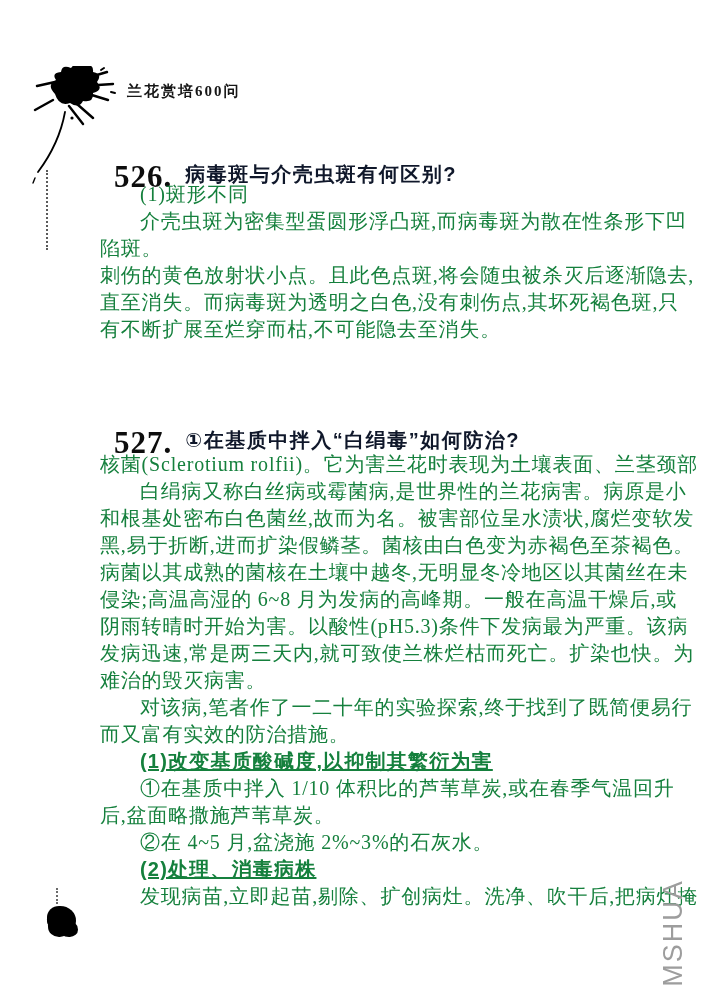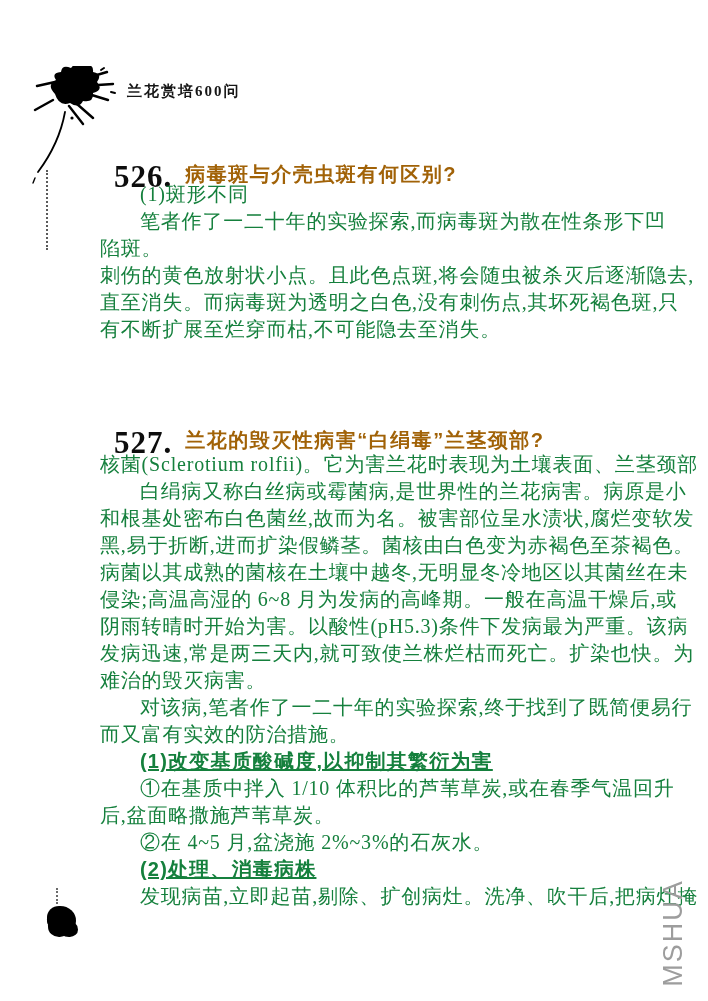--- a/index.html
+++ b/index.html
@@ -18,21 +18,21 @@
   .q-heading{position:absolute;left:114px;display:flex;align-items:flex-start;margin-top:28px;}
   .q-heading-526{top:133px;}
   .q-heading-527{top:399px;}
   .q-number{
     font-family:"Liberation Serif","DejaVu Serif",serif;
     font-size:31px;font-weight:700;letter-spacing:1px;line-height:1;color:#0d0d0d;
   }
   .q-title{
     font-family:"Liberation Sans","DejaVu Sans",sans-serif;
     font-size:20px;font-weight:900;letter-spacing:1.5px;
-    margin-left:13px;padding-bottom:3px;color:#a16207;white-space:pre;
+    margin-left:13px;padding-bottom:3px;color:#0f172a;white-space:pre;
   }
 
   .body-block{position:absolute;left:100px;}
   .body-526{top:181px;}
   .body-527{top:451px;}
   .text-line{
     font-size:20px;line-height:27px;white-space:pre;
     letter-spacing:0.8px;color:#15803d;
   }
   .text-line.indent{padding-left:40px;}
@@ -81,30 +81,30 @@
 
   <div class="running-head">兰花赏培600问</div>
 
   <div class="q-heading q-heading-526">
     <span class="q-number">526.</span>
     <span class="q-title">病毒斑与介壳虫斑有何区别?</span>
   </div>
 
   <div class="body-block body-526">
       <div class="text-line indent">(1)斑形不同</div>
-      <div class="text-line indent">笔者作了一二十年的实验探索,而病毒斑为散在性条形下凹</div>
+      <div class="text-line indent">介壳虫斑为密集型蛋圆形浮凸斑,而病毒斑为散在性条形下凹</div>
       <div class="text-line">陷斑。</div>
       <div class="text-line">刺伤的黄色放射状小点。且此色点斑,将会随虫被杀灭后逐渐隐去,</div>
       <div class="text-line">直至消失。而病毒斑为透明之白色,没有刺伤点,其坏死褐色斑,只</div>
       <div class="text-line">有不断扩展至烂穿而枯,不可能隐去至消失。</div>
     </div>
 
   <div class="q-heading q-heading-527">
     <span class="q-number">527.</span>
-    <span class="q-title">兰花的毁灭性病害“白绢毒”兰茎颈部?</span>
+    <span class="q-title">①在基质中拌入“白绢毒”如何防治?</span>
   </div>
 
   <div class="body-block body-527">
       <div class="text-line">核菌(Sclerotium rolfii)。它为害兰花时表现为土壤表面、兰茎颈部</div>
       <div class="text-line indent">白绢病又称白丝病或霉菌病,是世界性的兰花病害。病原是小</div>
       <div class="text-line">和根基处密布白色菌丝,故而为名。被害部位呈水渍状,腐烂变软发</div>
       <div class="text-line">黑,易于折断,进而扩染假鳞茎。菌核由白色变为赤褐色至茶褐色。</div>
       <div class="text-line">病菌以其成熟的菌核在土壤中越冬,无明显冬冷地区以其菌丝在未</div>
       <div class="text-line">侵染;高温高湿的 6~8 月为发病的高峰期。一般在高温干燥后,或</div>
       <div class="text-line">阴雨转晴时开始为害。以酸性(pH5.3)条件下发病最为严重。该病</div>

